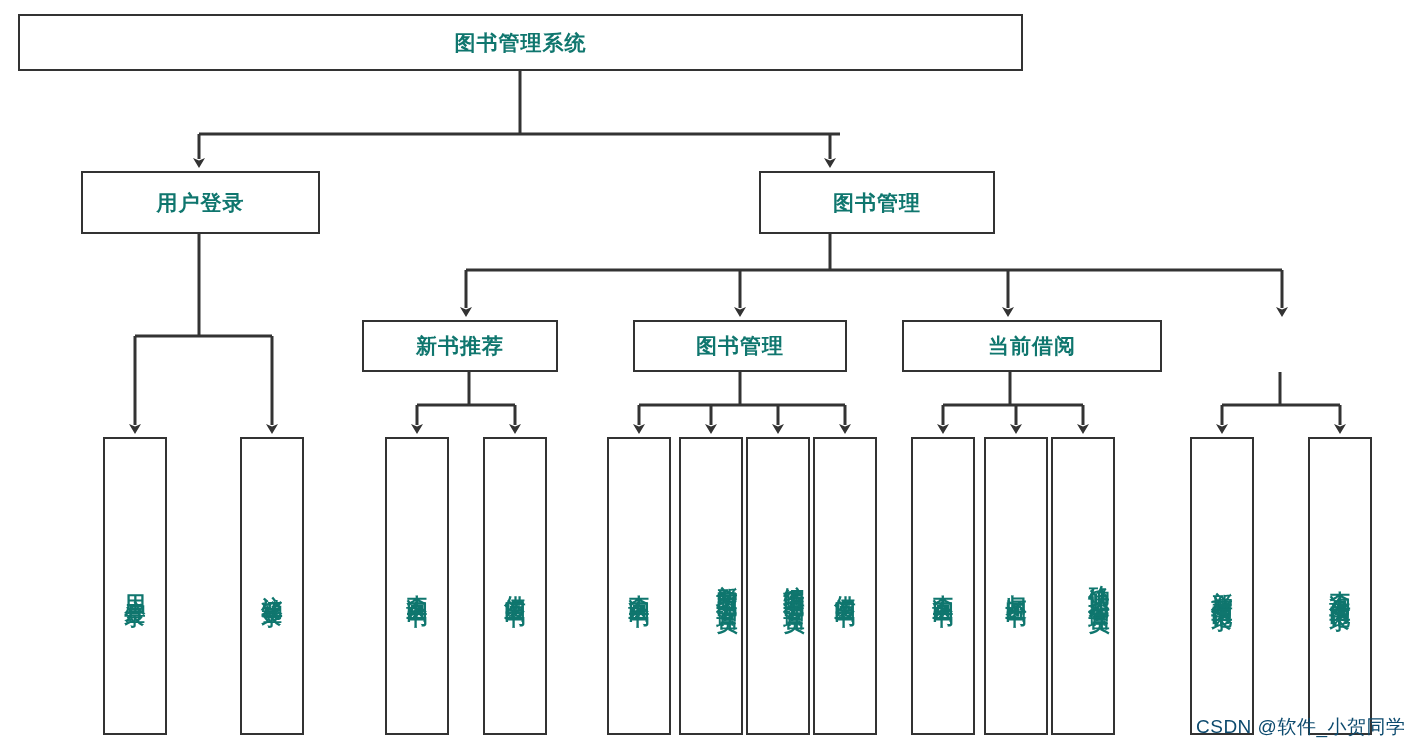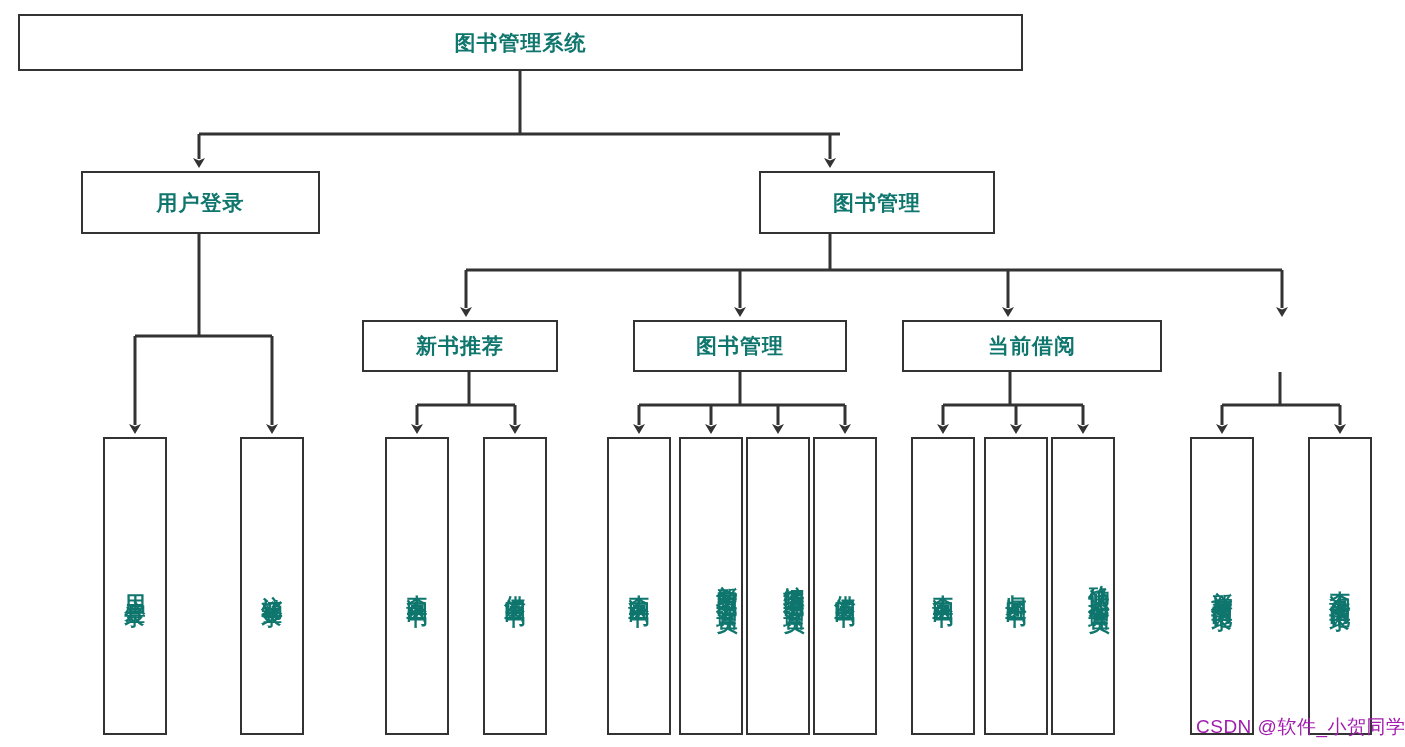--- a/index.html
+++ b/index.html
@@ -54,21 +54,21 @@
   }
   .node.v.topalign {
     align-items: flex-start;
   }
   .node.v.midalign {
     align-items: center;
   }
   .watermark {
     position: absolute;
     font-size: 19px;
-    color: #a21caf;
+    color: #0c4a6e;
     white-space: nowrap;
     letter-spacing: 0.5px;
   }
 </style>
 </head>
 <body>
 
 <div id="canvas">
 
   <svg id="edges" viewBox="0 0 1405 747" xmlns="http://www.w3.org/2000/svg">

